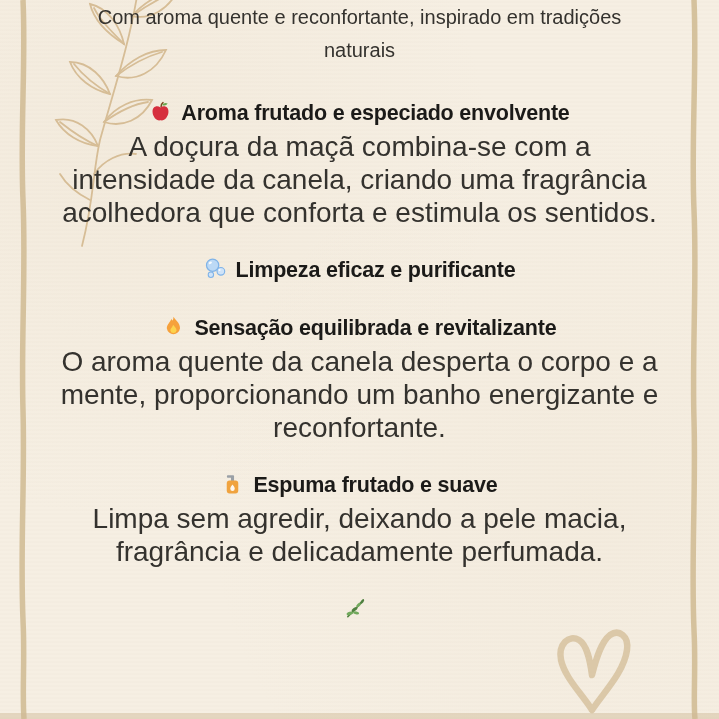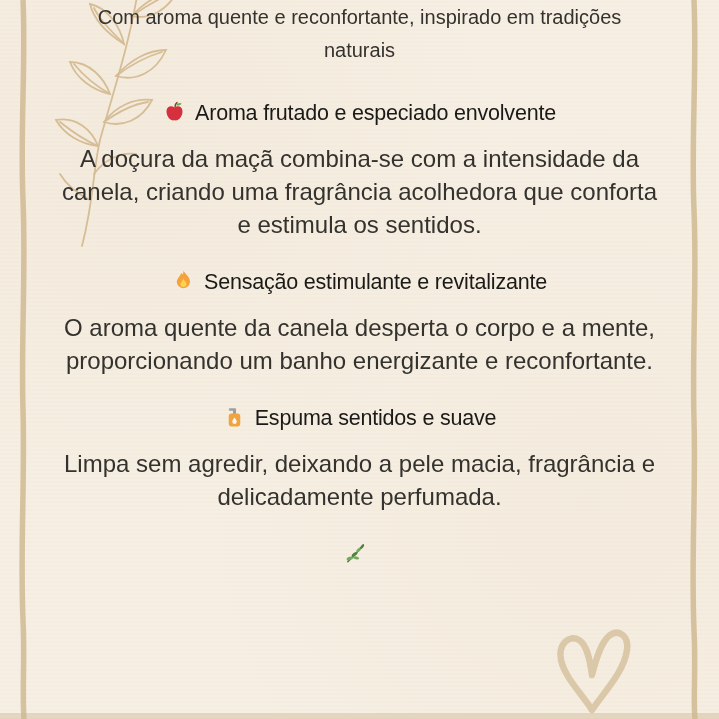--- a/index.html
+++ b/index.html
@@ -28,28 +28,28 @@
   }
   .intro{
     margin:1px auto 0;
     max-width:600px;
     font-size:20px;line-height:33px;
     color:#34322e;
   }
   .section h2{
     display:block;
     margin:25px 0 0;
-    font-size:21.5px;line-height:33px;font-weight:normal;
+    font-size:21.5px;line-height:33px;font-weight:bold;
     color:#1b1a18;
     letter-spacing:-0.2px;
   }
   .section.first h2{margin-top:30px;}
   .section p{
-    margin:12px auto;
-    font-size:24px;line-height:33px;
+    margin:0 auto;
+    font-size:28px;line-height:33px;
     color:#34322e;
   }
   .section .emoji{
     display:inline-block;
     vertical-align:-4px;
     margin-right:9px;
   }
   .w600 p{max-width:600px;}
   .w620 p{max-width:620px;}
 </style>
@@ -109,44 +109,55 @@
             <path d="M12.6 6.6 C 12.4 4.6 13.2 3.2 14.6 2.2" stroke="#7a4a1f" stroke-width="1.6" fill="none" stroke-linecap="round"></path>
             <path d="M13.5 4.6 Q 16 1.6 19.5 3.2 Q 17.5 6.4 13.5 4.6 Z" fill="#69a84f"></path>
             <path d="M12 7.2 C 8 4.4 3.4 6.6 3.7 12 C 4 17.2 8.1 21.7 12 20.6 C 15.9 21.7 20 17.2 20.3 12 C 20.6 6.6 16 4.4 12 7.2 Z" fill="#d62f3e"></path>
           </svg>
         </span><span>Aroma frutado e especiado envolvente</span>
       </h2>
       <p>A doçura da maçã combina-se com a intensidade da canela, criando uma fragrância acolhedora que conforta e estimula os sentidos.</p>
     </div>
 
     <div class="section w620">
+      <h2>
+        <span class="emoji">
+          <svg width="23" height="24" viewBox="0 0 24 24">
+            <circle cx="9" cy="8" r="6.4" fill="#bcd9f5" stroke="#7fb3e8" stroke-width="1.3"></circle>
+            <ellipse cx="6.6" cy="5.6" rx="1.8" ry="1.2" fill="#ffffff" opacity="0.9" transform="rotate(-30 6.6 5.6)"></ellipse>
+            <circle cx="17.6" cy="14.4" r="4" fill="#cfe3f8" stroke="#7fb3e8" stroke-width="1.2"></circle>
+            <circle cx="16.3" cy="13" r="1" fill="#ffffff" opacity="0.9"></circle>
+            <circle cx="7.2" cy="18" r="2.8" fill="#cfe3f8" stroke="#7fb3e8" stroke-width="1.1"></circle>
+          </svg>
+        </span><span>Limpeza eficaz e purificante</span>
+      </h2>
     </div>
 
     <div class="section w600">
       <h2>
         <span class="emoji">
           <svg width="23" height="24" viewBox="0 0 24 24">
             <path d="M12 1.4 C 14 5 18.8 7.6 18.8 13.4 A 7 7.4 0 0 1 5 13.4 C 5 9.4 8.6 7.2 9.8 3.4 C 10.6 5.6 11.6 6.4 12 1.4 Z" fill="#f6a13b"></path>
             <path d="M12 10 C 12.9 12 15.2 12.8 15.2 15.6 A 3.3 3.3 0 0 1 8.7 15.6 C 8.7 13.4 10.8 12.4 11.3 10.4 Z" fill="#fcd34d"></path>
           </svg>
-        </span><span>Sensação estimulante e revitalizante</span>
+        </span><span>Sensação equilibrada e revitalizante</span>
       </h2>
       <p>O aroma quente da canela desperta o corpo e a mente, proporcionando um banho energizante e reconfortante.</p>
     </div>
 
     <div class="section w600">
       <h2>
         <span class="emoji">
           <svg width="23" height="24" viewBox="0 0 24 24">
             <rect x="6.2" y="2.8" width="7.4" height="2.6" rx="0.8" fill="#9aa0a6"></rect>
             <rect x="10.4" y="4.4" width="3.2" height="4.4" fill="#9aa0a6"></rect>
             <rect x="6" y="8.4" width="12" height="13.4" rx="3" fill="#f0a33f"></rect>
             <path d="M12 12.6 C 10.5 14.6 9.7 15.7 9.7 17 A 2.3 2.3 0 0 0 14.3 17 C 14.3 15.7 13.5 14.6 12 12.6 Z" fill="#ffffff" opacity="0.92"></path>
           </svg>
-        </span><span>Espuma sentidos e suave</span>
+        </span><span>Espuma frutado e suave</span>
       </h2>
       <p>Limpa sem agredir, deixando a pele macia, fragrância e delicadamente perfumada.</p>
     </div>
 
     <div class="section">
       <h2>
         <span class="emoji">
           <svg width="23" height="24" viewBox="0 0 24 24">
             <path d="M4 21 C 9 16.5 14 11.5 20 3.5" stroke="#4e7e3c" stroke-width="1.6" fill="none" stroke-linecap="round"></path>
             <ellipse cx="6.2" cy="17.6" rx="3.6" ry="1.7" fill="#72a95d" transform="rotate(-18 6.2 17.6)"></ellipse>

